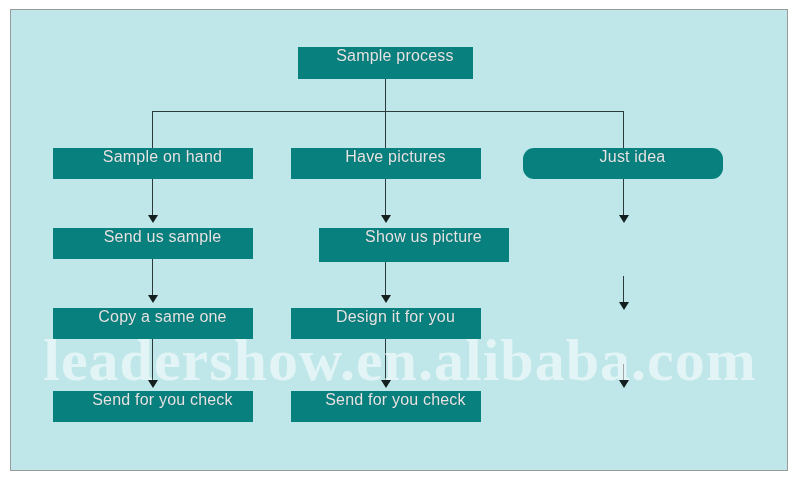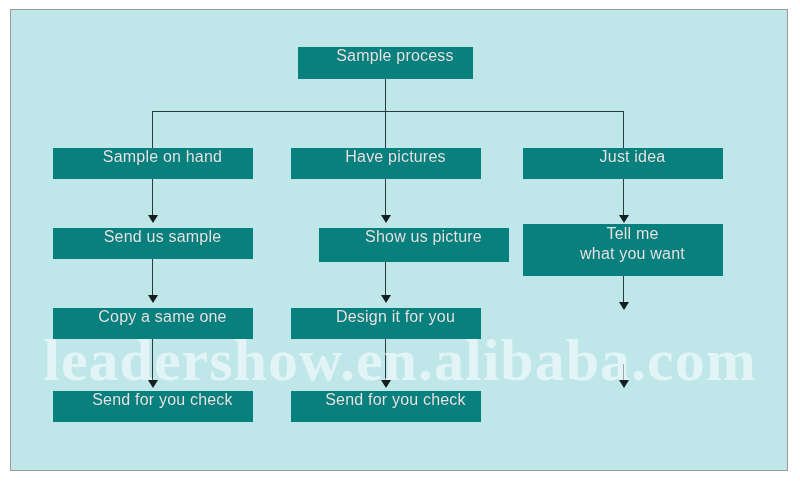--- a/index.html
+++ b/index.html
@@ -157,30 +157,26 @@
     <div class="node" style="left:280px; top:298px; width:190px; height:31px;">
       <span class="label">Design it for you</span>
     </div>
     <div class="vline" style="left:374px; top:329px; height:43px;"></div>
     <div class="arrow" style="left:370px; top:370px;"></div>
 
     <div class="node" style="left:280px; top:381px; width:190px; height:31px;">
       <span class="label">Send for you check</span>
     </div>
 
-    <div class="node" style="left:512px; top:138px; width:200px; height:31px;">
+    <div class="node" style="left:512px; top:138px; width:200px; height:31px;border-radius:11px;">
       <span class="label">Just idea</span>
     </div>
     <div class="vline" style="left:612px; top:169px; height:38px;"></div>
     <div class="arrow" style="left:608px; top:205px;"></div>
 
-    <div class="node two-line" style="left:512px; top:214px; width:200px; height:52px;">
-      <span class="label">Tell me
-what you want</span>
-    </div>
     <div class="vline" style="left:612px; top:266px; height:28px;"></div>
     <div class="arrow" style="left:608px; top:292px;"></div>
 
     <div class="vline" style="left:612px; top:354px; height:18px;"></div>
     <div class="arrow" style="left:608px; top:370px;"></div>
 
 
     <div id="watermark">leadershow.en.alibaba.com</div>
 
   </div>

